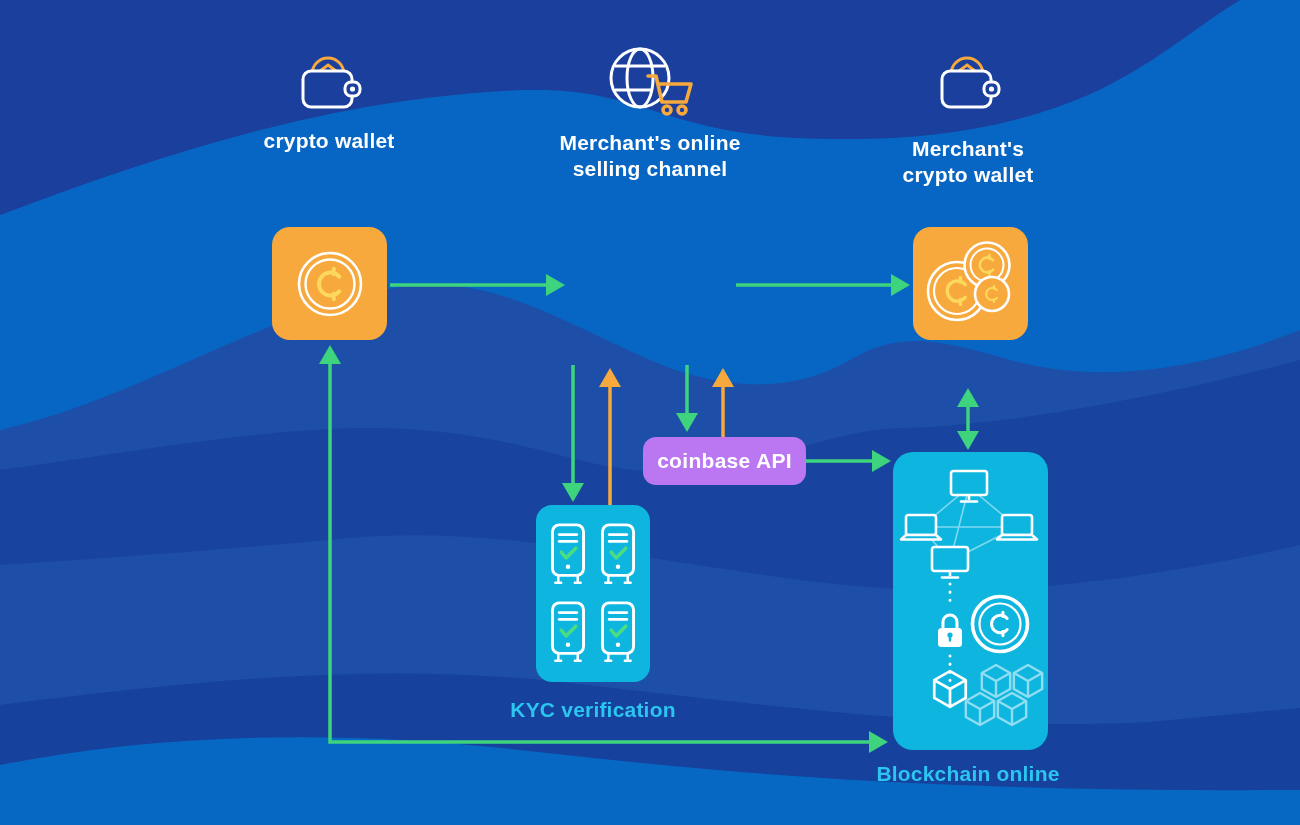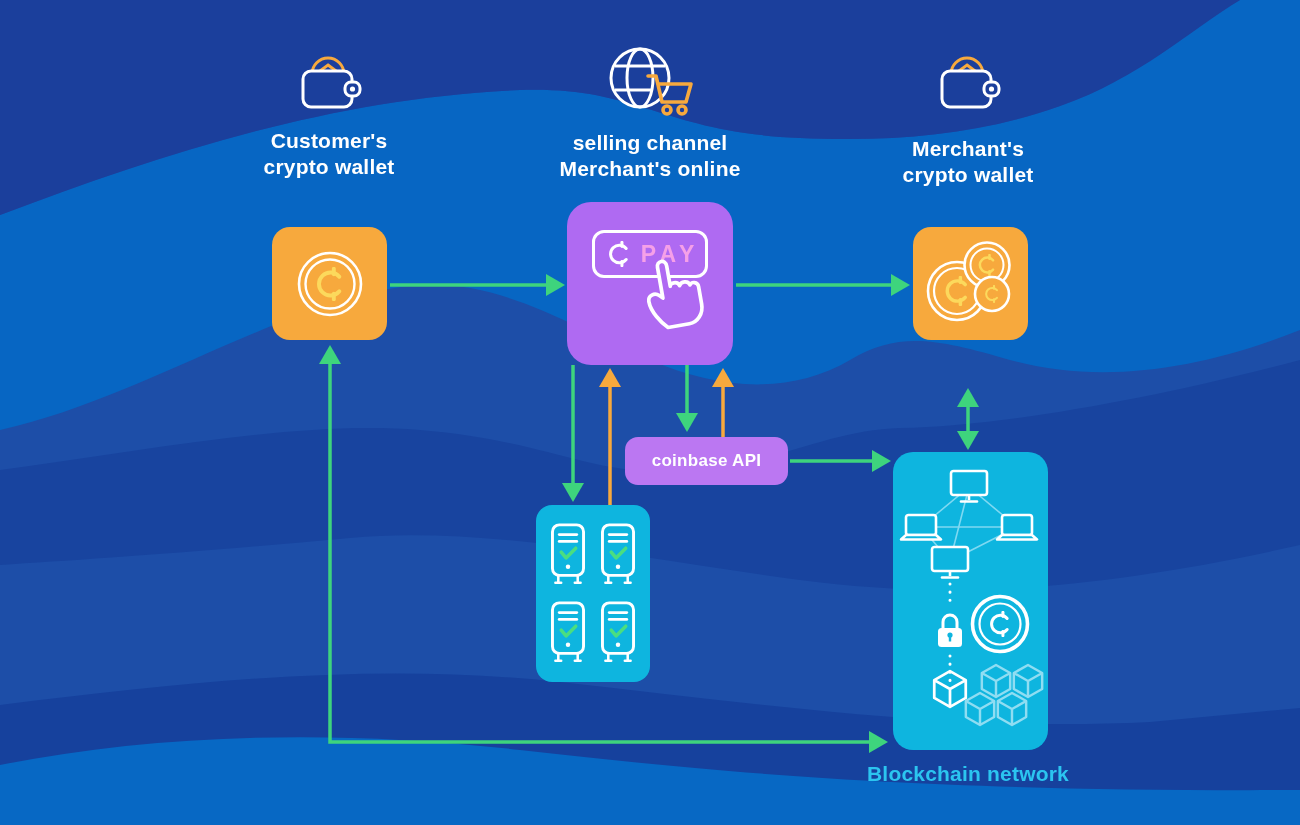--- a/index.html
+++ b/index.html
@@ -15,21 +15,21 @@
     font-size:21px;line-height:26px;letter-spacing:.2px;
   }
   .lbl.white{color:#ffffff;}
   .lbl.orange{color:#F7A93D;}
   .lbl.cyan{color:#2BC5F0;}
   .orange-box{background:#F7A93D;border-radius:18px;}
   .cyan-box{background:#0EB5DF;}
   #pay-box{background:#AF6AF2;border-radius:24px;}
   #coinbase-badge{
     background:#BB77F2;border-radius:13px;display:flex;align-items:center;justify-content:center;
-    color:#ffffff;font-weight:700;font-size:17px;letter-spacing:.3px;
+    color:#ffffff;font-weight:700;font-size:21px;letter-spacing:.3px;margin-left:18px;
   }
   #pay-button{
     position:absolute;left:25px;top:28px;width:110px;height:42px;
     border:3px solid #ffffff;border-radius:12px;
     display:flex;align-items:center;justify-content:center;gap:9px;
   }
   #pay-button .pay-text{
     color:#F5A0E8;font-weight:800;font-size:23px;letter-spacing:5px;margin-right:-5px;
   }
 </style>
@@ -146,51 +146,39 @@
     <g stroke="#F7A93D" stroke-width="3" fill="none">
       <circle cx="39" cy="30" r="16"></circle>
       <path d="M39,21 L47.5,27.2 L44.3,37.2 L33.7,37.2 L30.5,27.2 Z"></path>
     </g>
     <rect x="14" y="27" width="49" height="36" rx="8" fill="#1B3F9C" stroke="#ffffff" stroke-width="3"></rect>
     <rect x="56" y="38" width="15" height="14" rx="6" fill="#1B3F9C" stroke="#ffffff" stroke-width="3"></rect>
     <circle cx="63.5" cy="45" r="2.6" fill="#ffffff"></circle>
   </svg>
 
   <div class="lbl white" style="left:214px;top:128px;width:230px;">
-    <div>Customer's</div>
     <div>crypto wallet</div>
   </div>
   <div class="lbl white" style="left:525px;top:130px;width:250px;">
+    <div>Merchant's online</div>
     <div>selling channel</div>
-    <div>Merchant's online</div>
   </div>
   <div class="lbl white" style="left:853px;top:136px;width:230px;">
     <div>Merchant's</div>
     <div>crypto wallet</div>
   </div>
 
   <div class="node-box orange-box" style="left:272px;top:227px;width:115px;height:113px;">
     <svg class="abs" style="left:14px;top:13px;" width="88" height="88" viewBox="0 0 88 88">
       <circle cx="44" cy="44" r="31" fill="none" stroke="#ffffff" stroke-width="2.6"></circle>
       <circle cx="44" cy="44" r="24.5" fill="none" stroke="#ffffff" stroke-width="2.4"></circle>
       <use href="#cent" x="27" y="27" width="34" height="34" style="color:#FCD95C"></use>
     </svg>
   </div>
 
-  <div class="node-box" id="pay-box" style="left:567px;top:202px;width:166px;height:163px;">
-    <div id="pay-button">
-      <svg width="26" height="26" viewBox="0 0 40 40">
-        <use href="#cent" x="0" y="0" width="40" height="40" style="color:#ffffff"></use>
-      </svg>
-      <span class="pay-text">PAY</span>
-    </div>
-    <svg class="abs" style="left:73px;top:48px;transform:rotate(-10deg);" width="66" height="80" viewBox="0 0 64 76">
-      <path d="M21,73 C15,67 7,55 7,45 C7,39 14,37 18,41 L21,44 L21,14 C21,7 30,7 30,14 L30,34 C30,30.5 38,30 39,35 C41,31 48,31 49,36 C51,33 57,34 57,39 L57,56 C57,66 50,73 42,73 Z" fill="#AF6AF2" stroke="#ffffff" stroke-width="3.6" stroke-linejoin="round"></path>
-    </svg>
-  </div>
 
   <div class="node-box orange-box" style="left:913px;top:227px;width:115px;height:113px;">
     <svg class="abs" style="left:8px;top:10px;" width="98" height="94" viewBox="0 0 98 94">
       <circle cx="36" cy="54" r="29" fill="none" stroke="#ffffff" stroke-width="2.6"></circle>
       <circle cx="36" cy="54" r="23" fill="none" stroke="#ffffff" stroke-width="2.2"></circle>
       <use href="#cent" x="21" y="39" width="30" height="30" style="color:#FCD95C"></use>
       <circle cx="66" cy="28" r="22.5" fill="#F7A93D" stroke="#ffffff" stroke-width="2.6"></circle>
       <circle cx="66" cy="28" r="16.5" fill="none" stroke="#ffffff" stroke-width="2"></circle>
       <use href="#cent" x="55" y="17" width="22" height="22" style="color:#FCD95C"></use>
       <circle cx="71" cy="57" r="17" fill="#F7A93D" stroke="#ffffff" stroke-width="2.6"></circle>
@@ -209,20 +197,21 @@
     <svg class="abs" style="left:63px;top:17px;" width="38" height="66" viewBox="0 0 38 68">
         <use href="#server"></use>
       </svg>
     <svg class="abs" style="left:13px;top:95px;" width="38" height="66" viewBox="0 0 38 68">
         <use href="#server"></use>
       </svg>
     <svg class="abs" style="left:63px;top:95px;" width="38" height="66" viewBox="0 0 38 68">
         <use href="#server"></use>
       </svg>
   </div>
+  <div class="lbl cyan" style="left:493px;top:697px;width:200px;">KYC verification</div>
 
   <div class="node-box cyan-box" style="left:893px;top:452px;width:155px;height:298px;border-radius:20px;">
     <svg class="abs" style="left:5px;top:13px;" width="142" height="122" viewBox="0 0 142 122">
       <g stroke="#7FD9F2" stroke-width="1.6">
         <line x1="71" y1="22" x2="23" y2="62"></line>
         <line x1="71" y1="22" x2="119" y2="62"></line>
         <line x1="71" y1="22" x2="52" y2="96"></line>
         <line x1="23" y1="62" x2="119" y2="62"></line>
         <line x1="23" y1="62" x2="52" y2="96"></line>
         <line x1="119" y1="62" x2="52" y2="96"></line>
@@ -248,15 +237,15 @@
     <svg class="abs" style="left:28px;top:202px;" width="124" height="86" viewBox="0 0 124 86">
       <use href="#cube" x="58" y="8" width="34" height="38" style="color:#8FDDF2"></use>
       <use href="#cube" x="90" y="8" width="34" height="38" style="color:#8FDDF2"></use>
       <use href="#cube" x="42" y="36" width="34" height="38" style="color:#8FDDF2"></use>
       <use href="#cube" x="74" y="36" width="34" height="38" style="color:#8FDDF2"></use>
       <use href="#cube" x="58" y="8" width="0.1" height="0.1" style="color:#8FDDF2"></use>
       <use href="#cube" x="25" y="22" width="0.1" height="0.1"></use>
       <use href="#cube" x="10" y="14" width="38" height="42" style="color:#ffffff"></use>
     </svg>
   </div>
-  <div class="lbl cyan" style="left:858px;top:761px;width:220px;">Blockchain network</div>
+  <div class="lbl cyan" style="left:858px;top:761px;width:220px;">Blockchain online</div>
 
 </div>
 
 </body></html>

